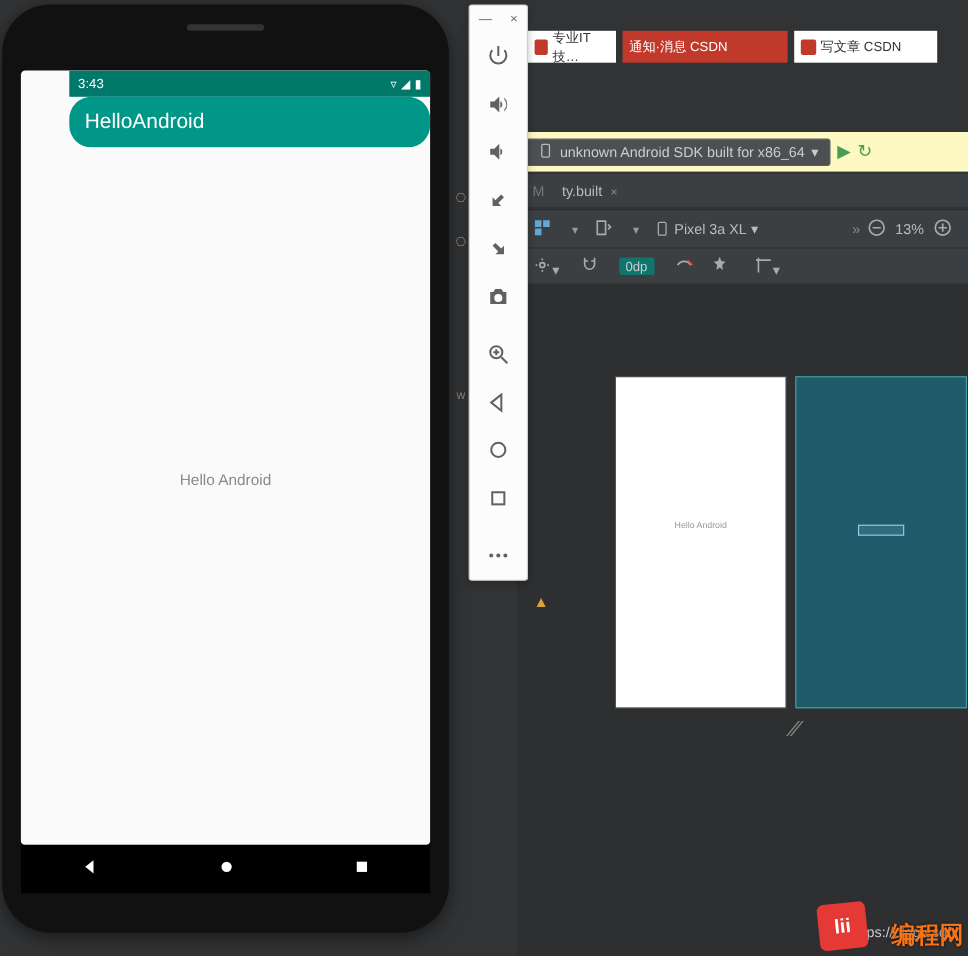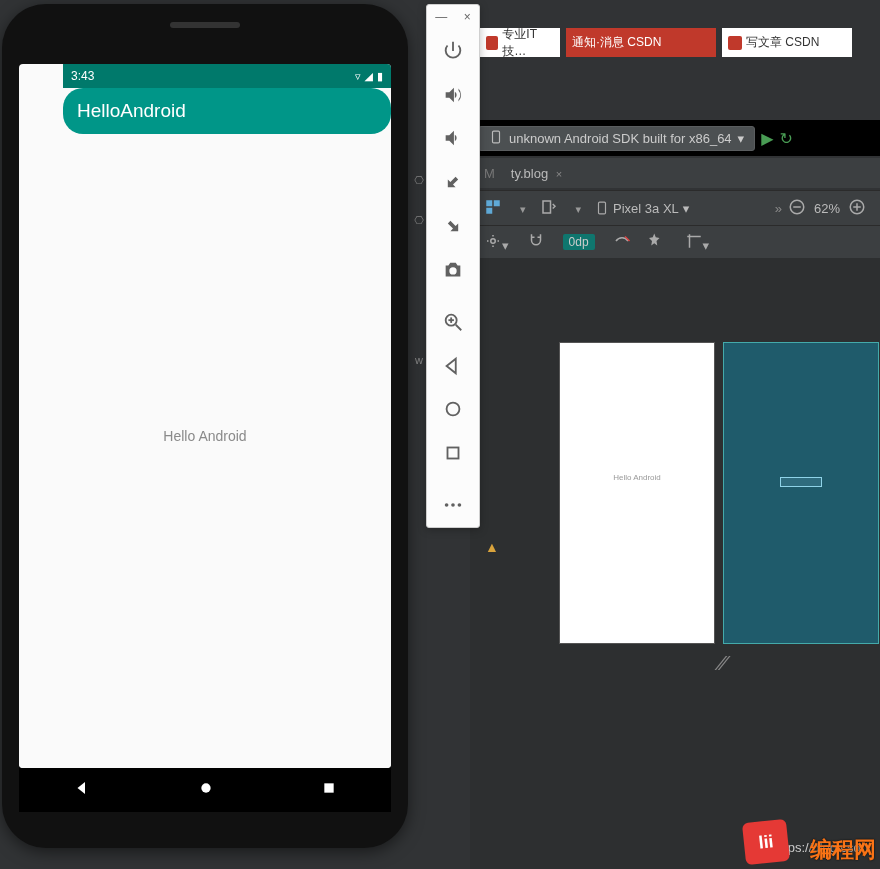--- a/index.html
+++ b/index.html
@@ -8,21 +8,21 @@
   background: #3c3f41;
   font-family: "Segoe UI", Arial, sans-serif;
   position: relative; overflow: hidden;
   font-size: 13px;
 }
 
 .ide-bg { position: absolute; inset: 0; background: #313335; }
 .ide-toolbar-row {
   position:absolute; left:470px; right:0; top:120px; height:36px;
   display:flex; align-items:center; gap:6px; padding:0 8px;
-  background:#000000; color:#bbb;
+  background:#fef9c3; color:#bbb;
 }
 .device-combo {
   display:flex; align-items:center; gap:6px;
   background:#4c5052; border:1px solid #5a5d5f; border-radius:3px;
   padding:3px 10px; color:#ccc; font-size:13px;
 }
 .run-btn { color:#499c54; font-size:16px; }
 .cycle-btn { color:#499c54; font-size:16px; }
 
 .editor-tab-row {
@@ -184,21 +184,21 @@
     <span>unknown Android SDK built for x86_64</span>
     <span>▾</span>
   </div>
   <span class="run-btn">▶</span>
   <span class="cycle-btn">↻</span>
 </div>
 
 <div class="editor-tab-row">
   <span class="tab" style="color:#777;">M</span>
   <span class="tab">
-    <span>ty.blog</span>
+    <span>ty.built</span>
     <span class="tab-close">×</span>
   </span>
 </div>
 
 <div class="design-toolbar">
   <span>
     <svg width="18" height="18" viewBox="0 0 24 24">
         <path fill="#5fa9d6" d="M3 3h8v8H3zM13 3h8v8h-8zM3 13h8v8H3z"></path>
       </svg>
   </span>
@@ -217,21 +217,21 @@
     <span>▾</span>
   </span>
   <div class="zoom-group">
     <span class="chevrons">»</span>
     <span>
       <svg width="18" height="18" viewBox="0 0 24 24" fill="none" stroke="#aaa" stroke-width="2">
           <circle cx="12" cy="12" r="9"></circle>
           <line x1="7" y1="12" x2="17" y2="12"></line>
         </svg>
     </span>
-    <span>62%</span>
+    <span>13%</span>
     <span>
       <svg width="18" height="18" viewBox="0 0 24 24" fill="none" stroke="#aaa" stroke-width="2">
           <circle cx="12" cy="12" r="9"></circle>
           <line x1="7" y1="12" x2="17" y2="12"></line>
           <line x1="12" y1="7" x2="12" y2="17"></line>
         </svg>
     </span>
   </div>
 </div>
 

